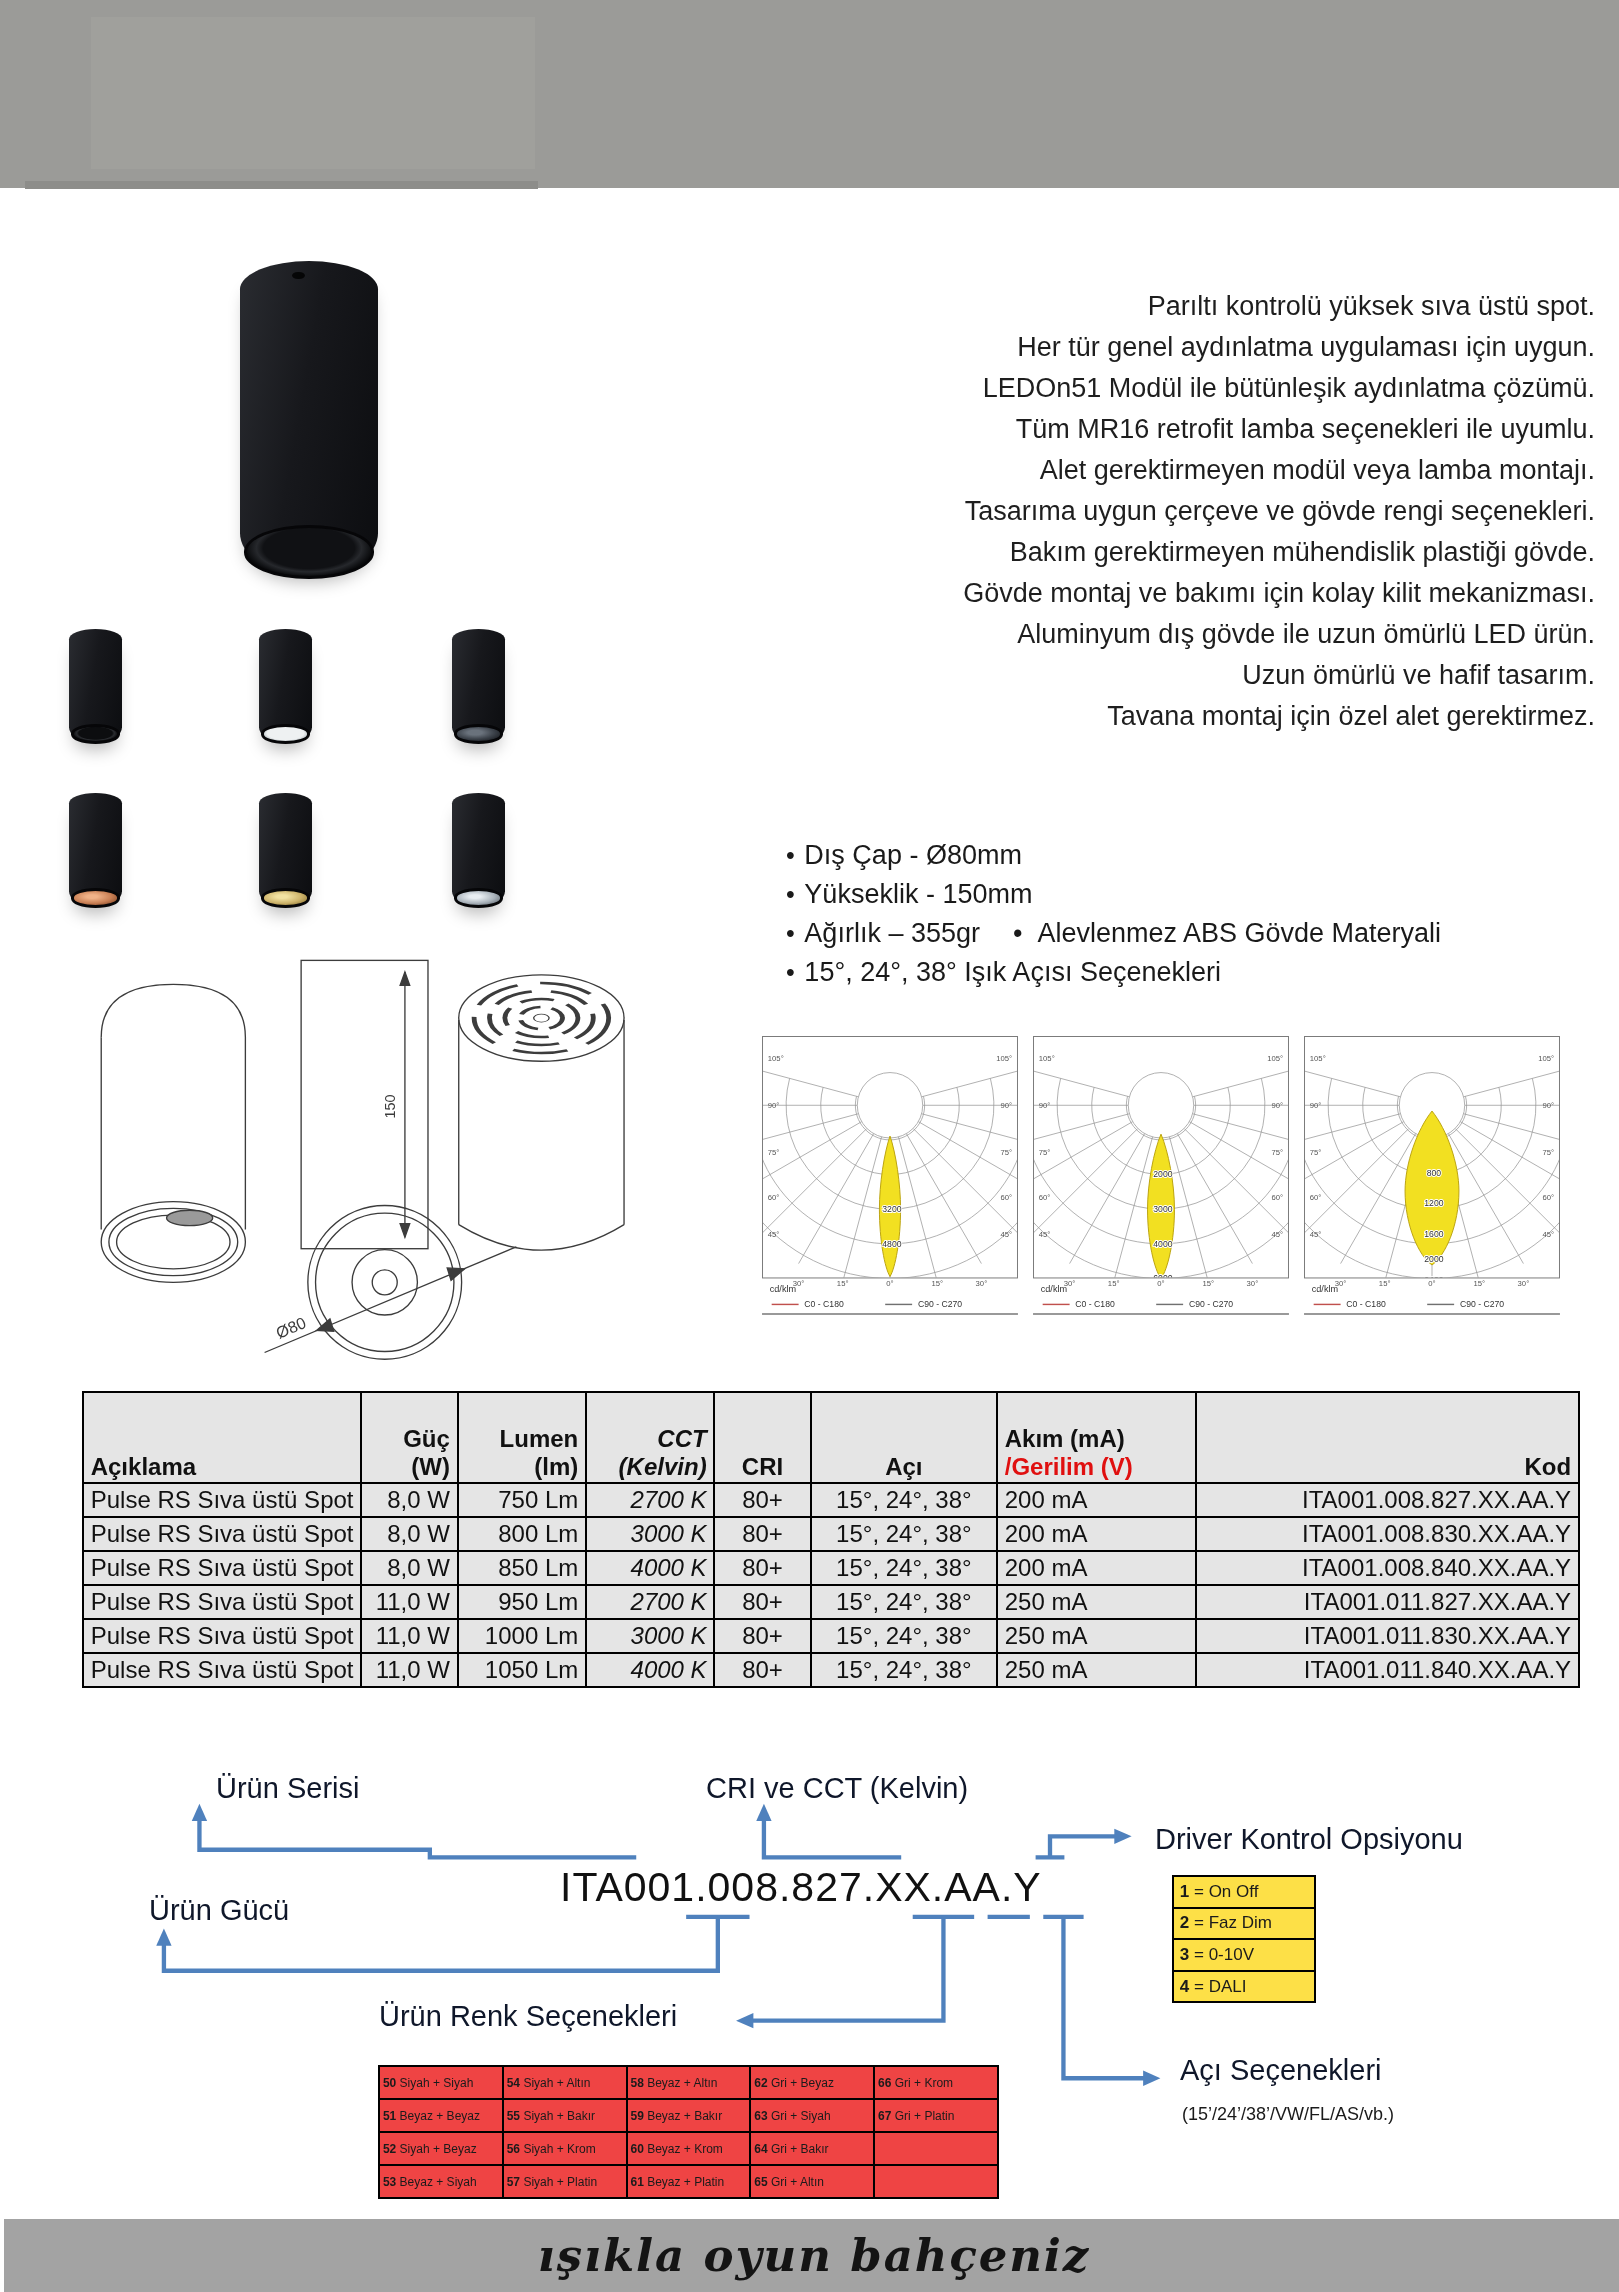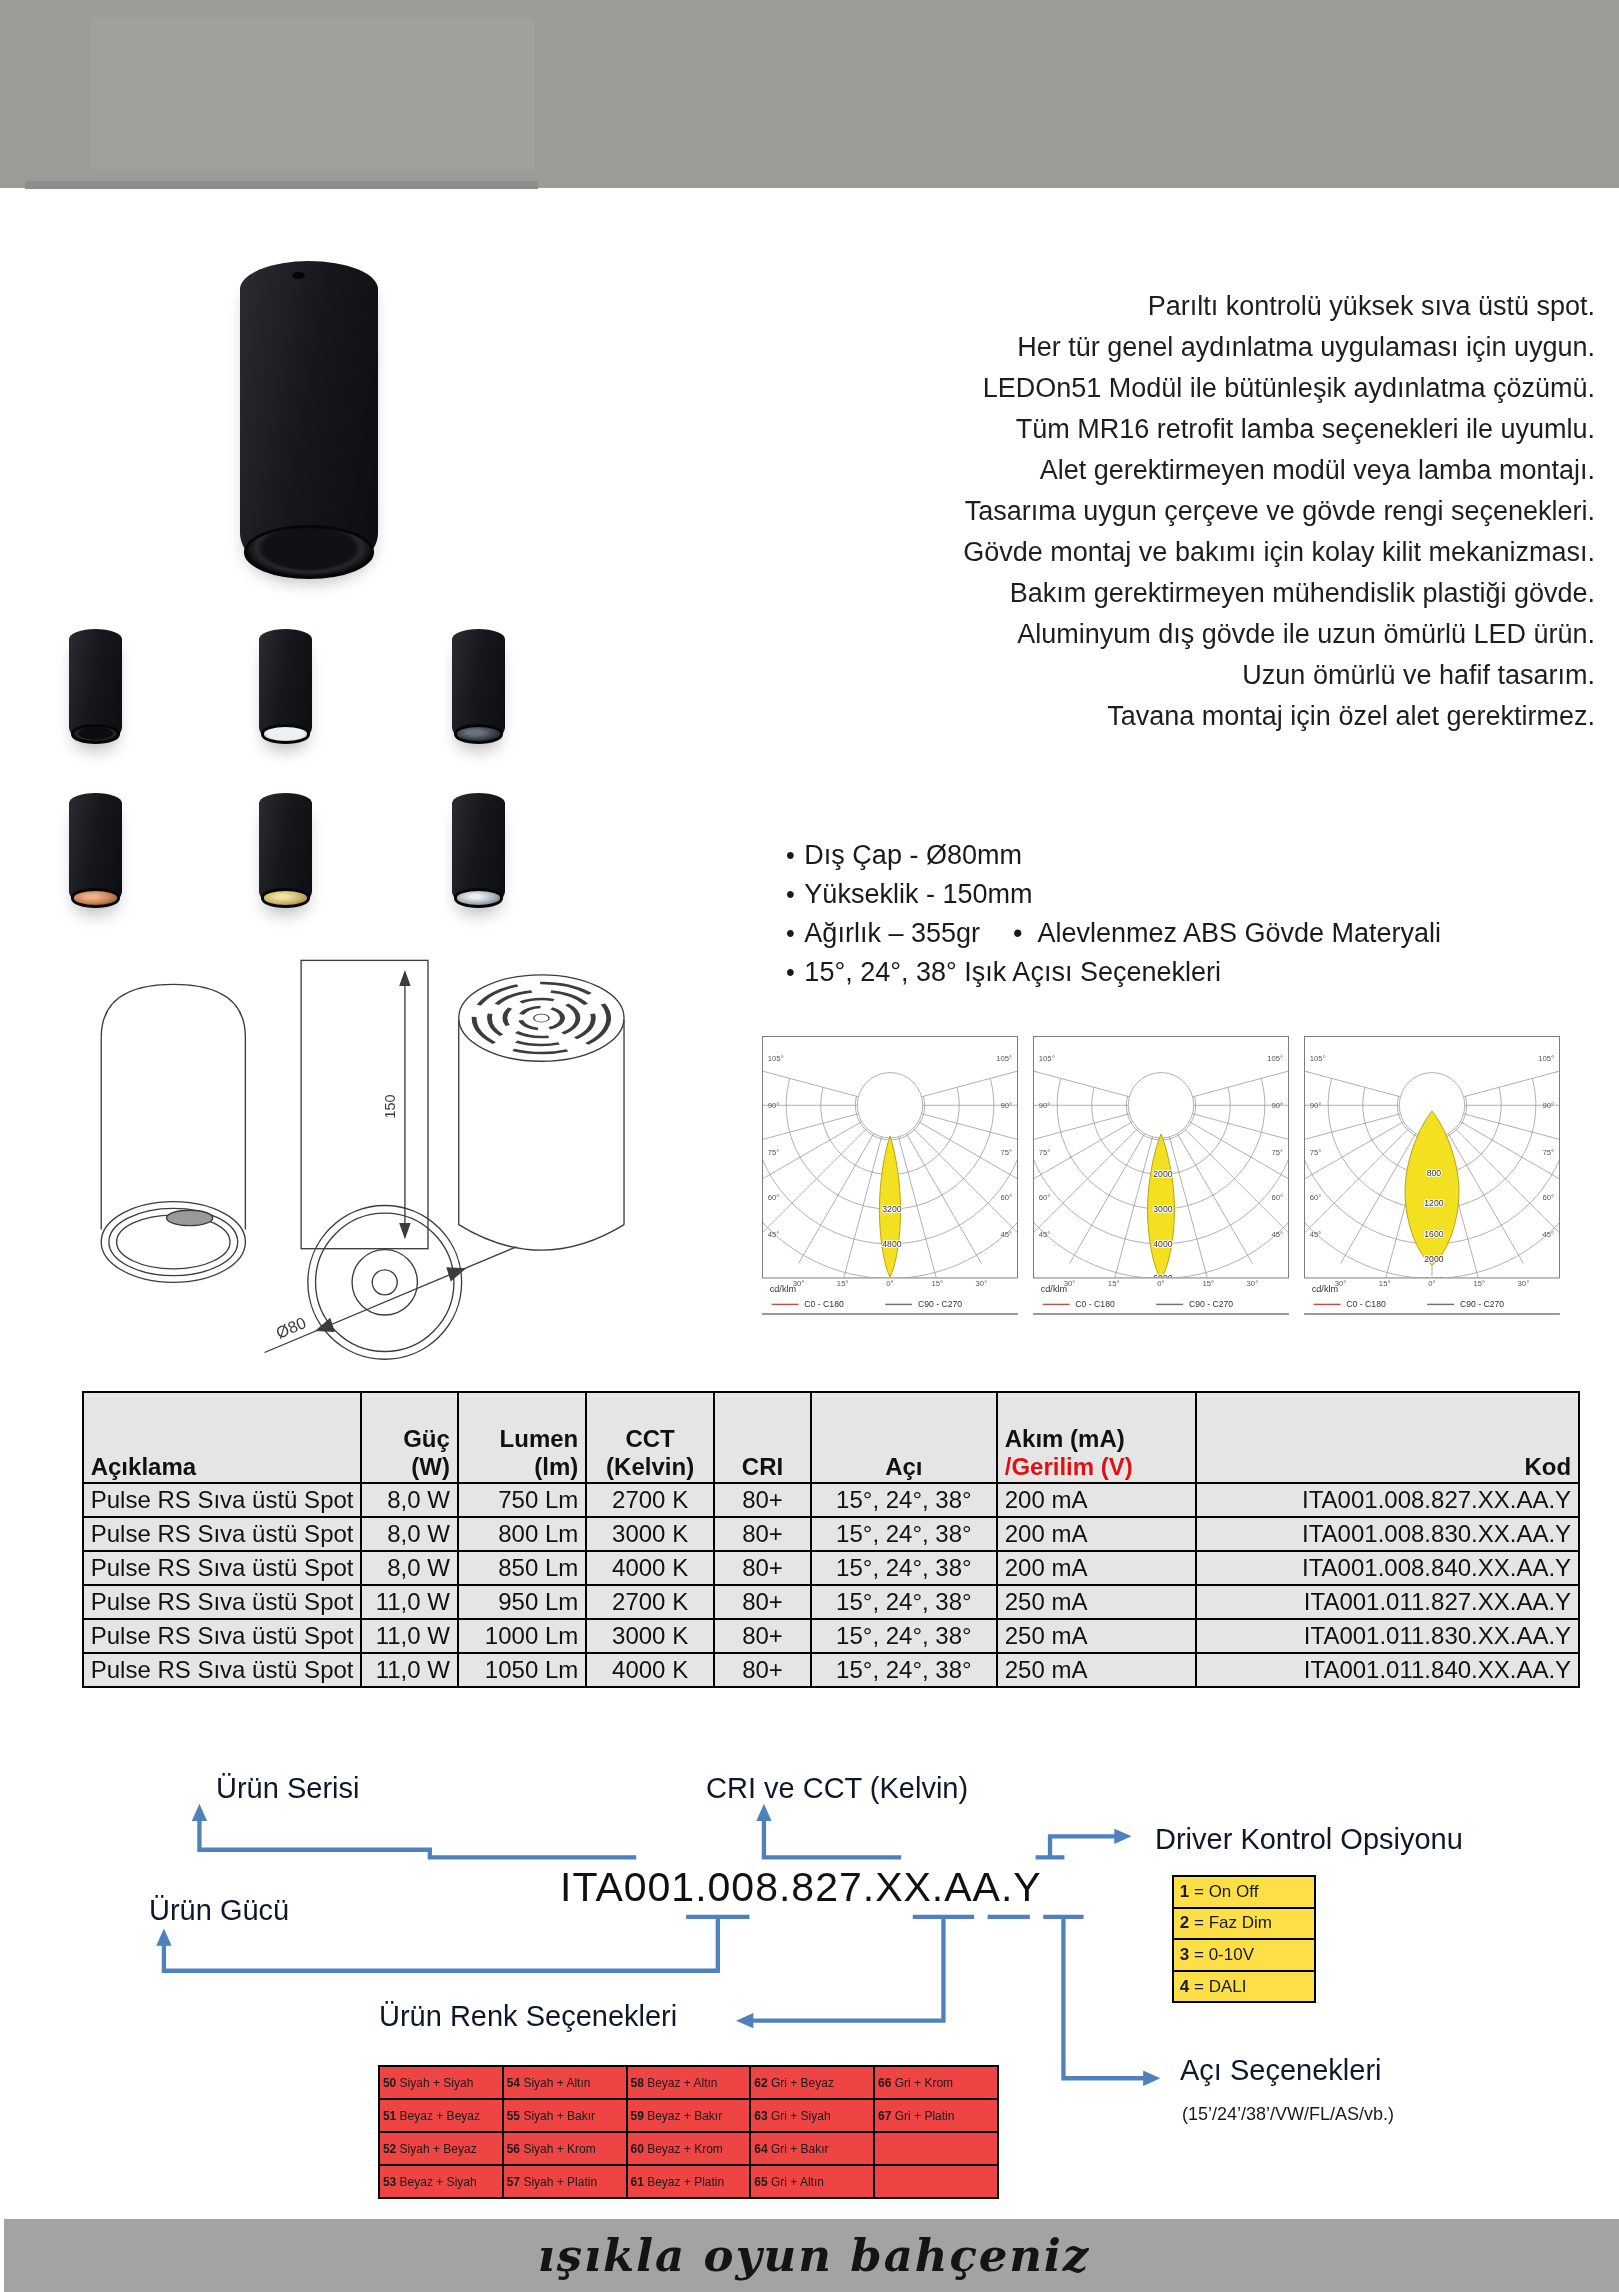--- a/index.html
+++ b/index.html
@@ -35,21 +35,21 @@
   .chartbox{position:absolute;top:1036px;width:256px;height:279px;}
   
   .spec{position:absolute;left:82px;top:1391px;border-collapse:collapse;table-layout:fixed;
         font-size:24px;color:#111;}
   .spec td,.spec th{border:2.9px solid #000;padding:1px 6.7px;overflow:hidden;white-space:nowrap;
         height:30px;font-weight:normal;background:#e5e5e5;}
   .spec thead th{height:87px;vertical-align:bottom;font-weight:bold;}
   .c-desc{width:252px;text-align:left;}
   .c-guc{width:81px;text-align:right;}
   .c-lum{width:113px;text-align:right;}
-  .c-cct{width:113px;text-align:center;}
+  .c-cct{width:113px;text-align:right;font-style:italic;}
   .c-cri{width:81px;text-align:center;}
   .c-aci{width:171px;text-align:center;}
   .c-akm{width:184px;text-align:left;}
   .c-kod{width:367px;text-align:right;}
   .redline{color:#e01010;}
   
   .lbl{position:absolute;font-size:29px;color:#0f172a;white-space:nowrap;}
   .bigcode{position:absolute;left:560px;top:1864px;font-size:41px;color:#111;letter-spacing:1px;}
   .note{position:absolute;font-size:18px;color:#1a1a1a;}
   .driverbox{position:absolute;left:1172px;top:1875px;width:140px;border:2.9px solid #000;}
@@ -80,22 +80,22 @@
     <div class="rim" style="background:radial-gradient(ellipse at 50% 42%,#101114 52%,#26282c 60%,#0a0b0d 72%);"></div>
   </div>
 
   <div class="features">
     <div>Parıltı kontrolü yüksek sıva üstü spot.</div>
     <div>Her tür genel aydınlatma uygulaması için uygun.</div>
     <div>LEDOn51 Modül ile bütünleşik aydınlatma çözümü.</div>
     <div>Tüm MR16 retrofit lamba seçenekleri ile uyumlu.</div>
     <div>Alet gerektirmeyen modül veya lamba montajı.</div>
     <div>Tasarıma uygun çerçeve ve gövde rengi seçenekleri.</div>
+    <div>Bakım gerektirmeyen mühendislik plastiği gövde.</div>
     <div>Gövde montaj ve bakımı için kolay kilit mekanizması.</div>
-    <div>Bakım gerektirmeyen mühendislik plastiği gövde.</div>
     <div>Aluminyum dış gövde ile uzun ömürlü LED ürün.</div>
     <div>Uzun ömürlü ve hafif tasarım.</div>
     <div>Tavana montaj için özel alet gerektirmez.</div>
   </div>
 
   <div class="cyl" style="left:69px;top:629px;width:53px;height:113px;">
     <div class="body"></div>
     <div class="rim" style="background:radial-gradient(ellipse at 50% 45%,#0c0d0f 55%,#2a2c30 62%,#0a0a0c 75%);"></div>
   </div>
   <div class="cyl" style="left:259px;top:629px;width:53px;height:113px;">

